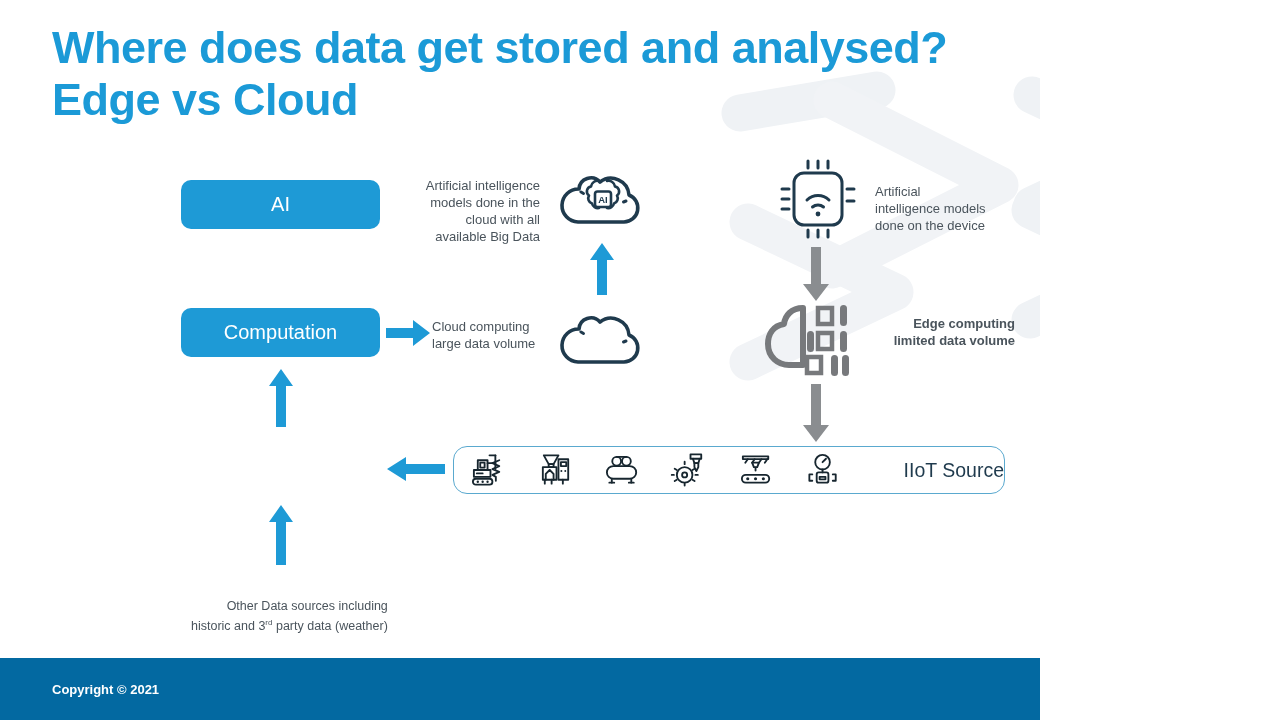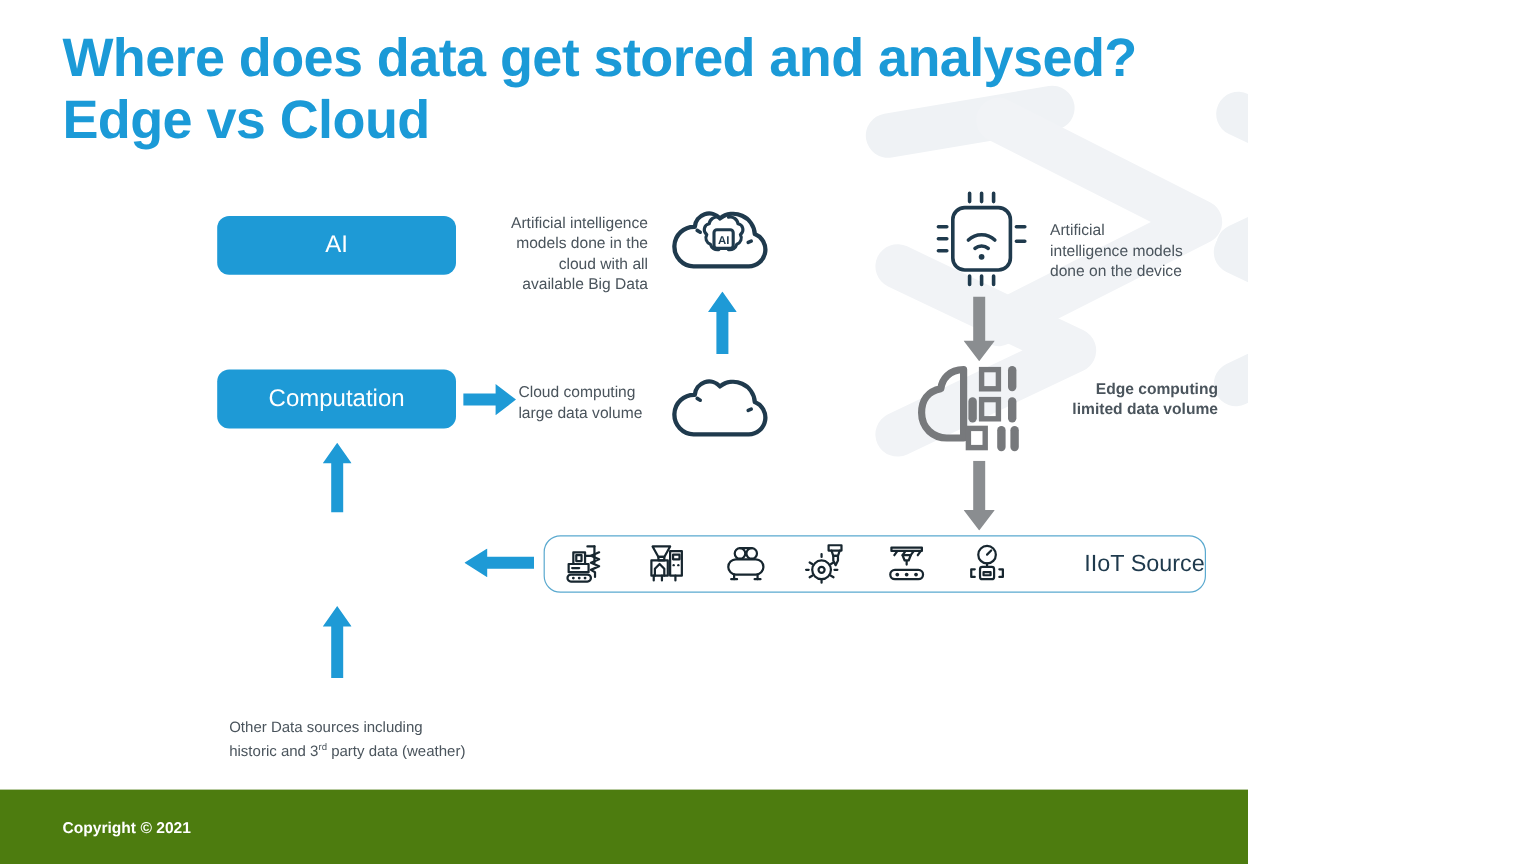--- a/index.html
+++ b/index.html
@@ -44,27 +44,27 @@
     display:flex; align-items:center; padding-left:15px; gap:30px;
   }
   .iiot-label { color:#1f3a4d; font-size:19.5px; margin-left:32px; white-space:nowrap; }
 
   .other-title {
     position:absolute; left:191px; top:568px; z-index:1;
     font-size:20px; color:#2d3e4a;
   }
   .other-sub {
     position:absolute; left:191px; top:598px; z-index:1;
-    font-size:12.5px; line-height:16.5px; color:#4a545c;
+    font-size:12.5px; line-height:16.5px; color:#4a545c;text-align:right;
   }
   .other-sub sup { font-size:8px; }
 
   .footer {
     position:absolute; left:0; top:658px; width:1280px; height:62px; z-index:2;
-    background:#4d7c0f; color:#ffffff;
+    background:#0369a1; color:#ffffff;
     display:flex; align-items:center; justify-content:space-between;
     padding:0 45px 0 52px;
     font-size:13px; font-weight:700;
   }
 </style>
 </head>
 <body>
 
 <div class="slide">
 

